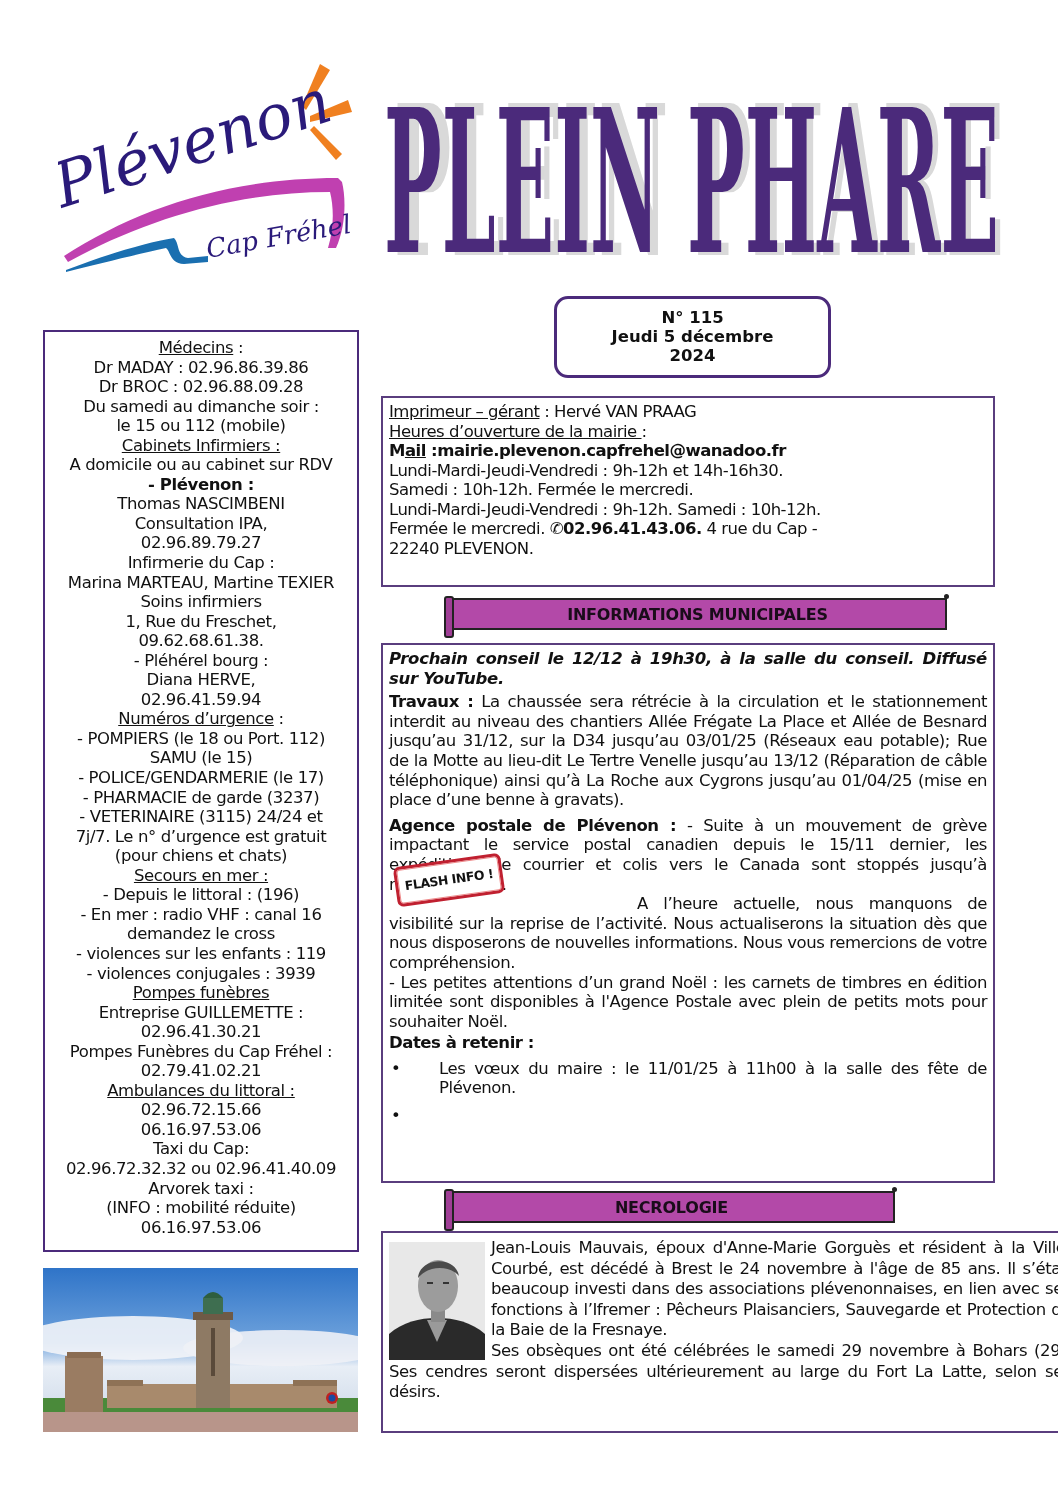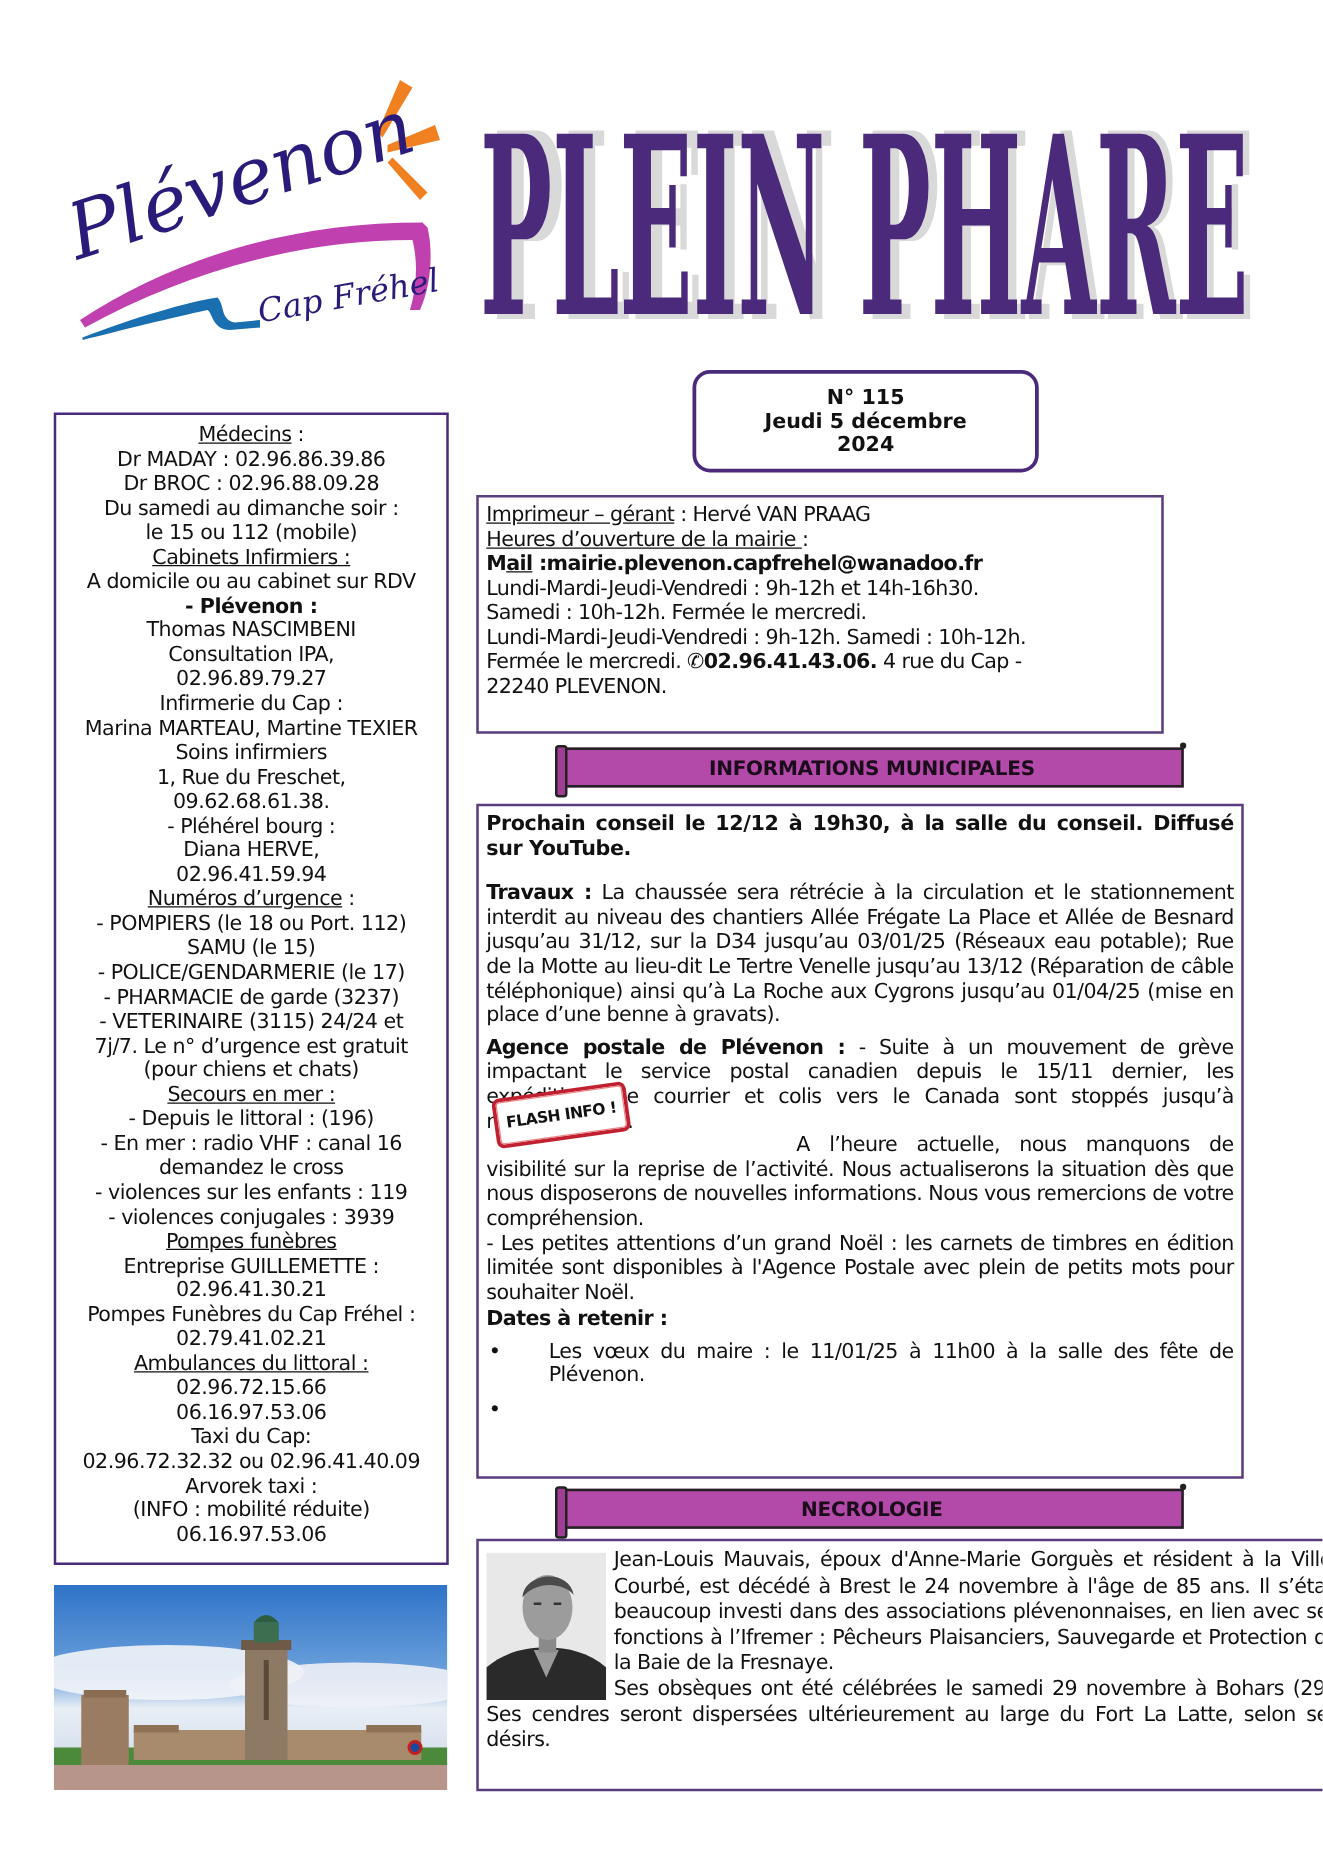--- a/index.html
+++ b/index.html
@@ -32,21 +32,21 @@
   .sidebar .line { display: block; white-space: nowrap; }
   .sidebar .u { text-decoration: underline; }
   .sidebar .b { font-weight: bold; }
 
   
   .photo { position: absolute; left: 43px; top: 1268px; width: 315px; height: 164px; overflow: hidden; }
   .photo svg { width: 100%; height: 100%; display: block; }
 
   
   .info-box {
-    position: absolute; left: 381px; top: 396px; width: 550px; height: 191px;
+    position: absolute; left: 381px; top: 396px; width: 614px; height: 191px;
     border: 2px solid #5a3d7e; padding: 4px 6px;
     font-family: "DejaVu Sans", sans-serif; font-size: 16.5px; line-height: 19.5px; letter-spacing: -0.5px;
   }
   .info-box .line { display: block; white-space: nowrap; }
   .info-box .u { text-decoration: underline; }
   .info-box .b { font-weight: bold; }
 
   
   .banner {
     position: absolute; height: 32px;
@@ -58,32 +58,32 @@
   }
   .banner::before {
     content: ""; position: absolute; left: -6px; top: -4px; width: 6px; height: 38px;
     border: 2px solid #222; border-radius: 3px; background: #a03e96;
   }
   .banner::after {
     content: ""; position: absolute; right: -4px; top: -6px; width: 5px; height: 5px; border-radius: 50%;
     background: #222;
   }
   .banner-info { left: 434px; top: 598px; width: 500px; }
-  .banner-necro { left: 434px; top: 1191px; width: 500px; }
+  .banner-necro { left: 434px; top: 1191px; width: 448px; }
 
   
   .muni-box {
     position: absolute; left: 381px; top: 643px; width: 614px; height: 540px;
     border: 2px solid #5a3d7e; padding: 4px 6px 4px 6px;
     font-family: "DejaVu Sans", sans-serif; font-size: 16.5px; line-height: 19.6px; letter-spacing: -0.45px;
     text-align: justify;
   }
   .muni-box p { margin-bottom: 6px; }
   .muni-box .b { font-weight: bold; }
-  .muni-box .lead { font-weight: bold; font-size: 16.5px; letter-spacing: -0.3px; margin-bottom: 16px; }
+  .muni-box .lead { font-weight: bold; font-size: 16.5px; letter-spacing: -0.3px; margin-bottom: 4px; font-style: italic; }
   .flash {
     float: left; width: 118px; height: 56px; margin: 3px 6px 0 0; position: relative;
   }
   .flash-inner {
     position: absolute; left: 6px; top: 8px; width: 108px; height: 40px;
     border: 3px solid #c02030; border-radius: 6px; box-shadow: inset 0 0 0 1px #e88;
     transform: rotate(-8deg); display: flex; align-items: center; justify-content: center;
     font-family: "DejaVu Sans", sans-serif; font-weight: bold; font-size: 12.5px; color: #111;
     background: #fff;
   }

